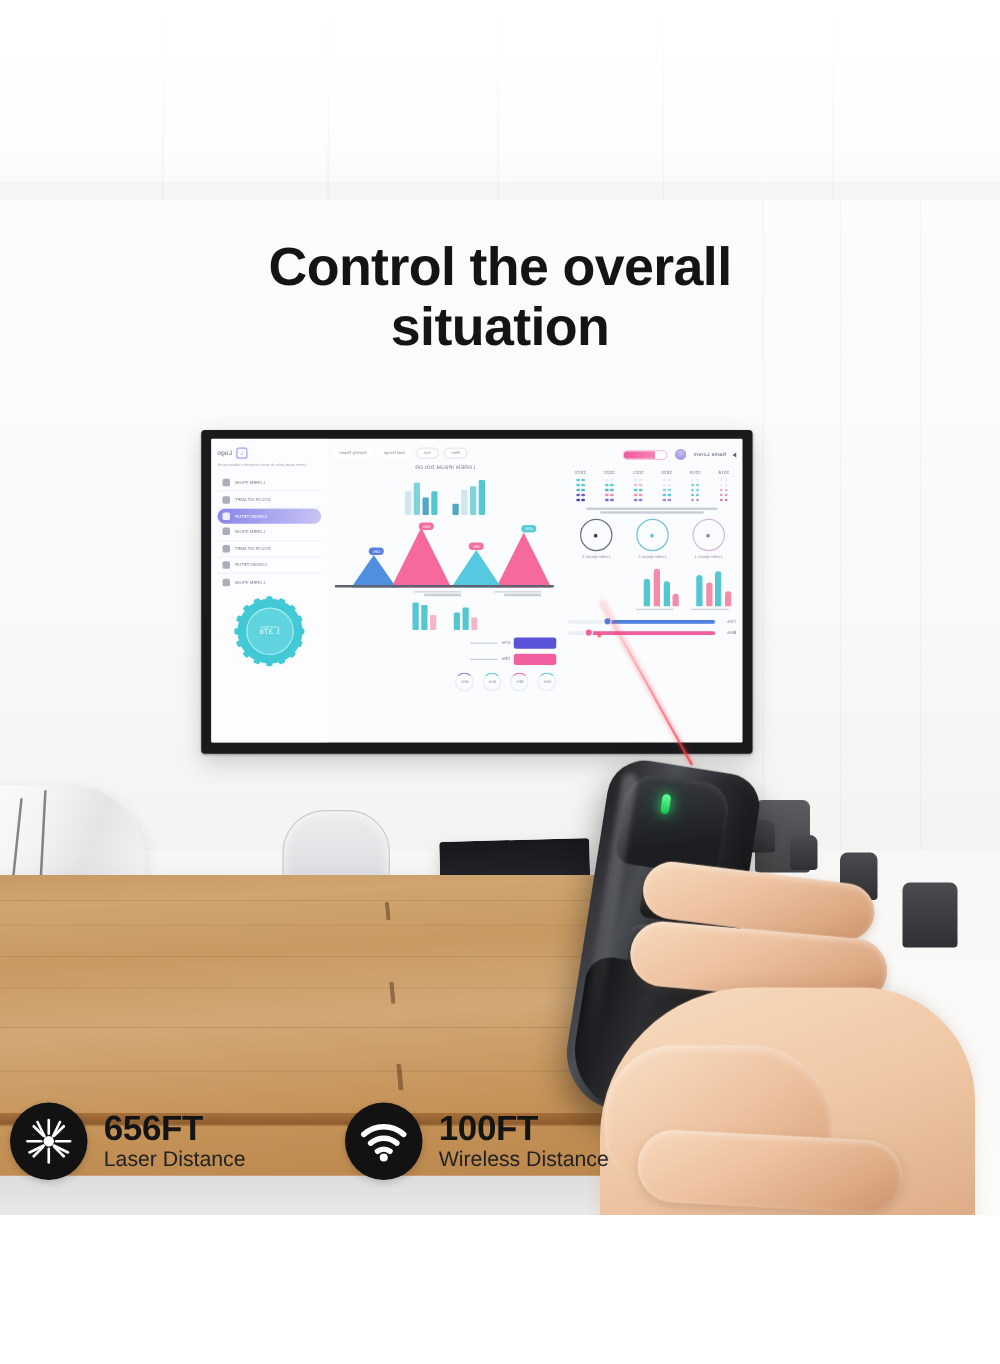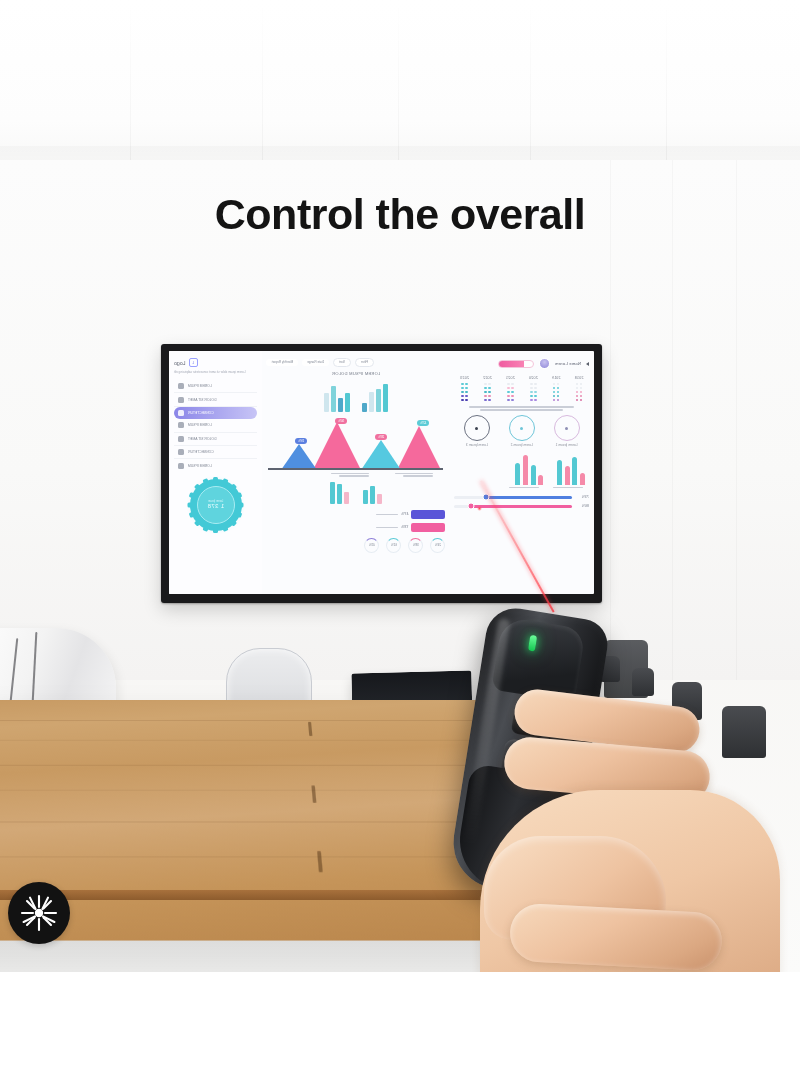--- a/index.html
+++ b/index.html
@@ -723,20 +723,21 @@
       <div class="finger" style="left:34px;top:104px;width:206px;height:52px;transform:rotate(5deg)"></div>
       <div class="palm"></div>
       <div class="thumb"></div>
       <div class="finger" style="left:40px;top:268px;width:212px;height:58px;transform:rotate(3deg)"></div>
     </div>
 
   </div>
 
   <div class="headline">
     <div>Control the overall</div>
+    <div>situation</div>
   </div>
 
   <div class="badges">
     <div class="badge badge-1">
       <div class="badge-circle">
         <svg width="40" height="40" viewBox="0 0 40 40" aria-hidden="true">
           <g stroke="#ffffff" stroke-width="2.1" stroke-linecap="round">
             <line x1="20" y1="3" x2="20" y2="14"></line>
             <line x1="20" y1="26" x2="20" y2="37"></line>
             <line x1="3" y1="20" x2="14" y2="20"></line>
@@ -746,18 +747,38 @@
             <line x1="32" y1="8" x2="24.5" y2="15.5"></line>
             <line x1="15.5" y1="24.5" x2="8" y2="32"></line>
             <line x1="11" y1="4.6" x2="16.6" y2="16"></line>
             <line x1="29" y1="4.6" x2="23.4" y2="16"></line>
             <line x1="4.6" y1="29" x2="16" y2="23.4"></line>
             <line x1="35.4" y1="29" x2="24" y2="23.4"></line>
           </g>
           <circle cx="20" cy="20" r="4.2" fill="#ffffff"></circle>
         </svg>
       </div>
-    </div>
-
+      <div class="badge-txt">
+        <span class="badge-big">656FT</span>
+        <span class="badge-small">Laser Distance</span>
+      </div>
+    </div>
+
+    <div class="badge badge-2">
+      <div class="badge-circle">
+        <svg width="40" height="34" viewBox="0 0 40 34" aria-hidden="true">
+          <g fill="none" stroke="#ffffff" stroke-linecap="round">
+            <path d="M4 11.5 A24 24 0 0 1 36 11.5" stroke-width="4.4"></path>
+            <path d="M9.5 18.5 A16 16 0 0 1 30.5 18.5" stroke-width="4.4"></path>
+            <path d="M15 25 A8.6 8.6 0 0 1 25 25" stroke-width="4.4"></path>
+          </g>
+          <circle cx="20" cy="30" r="3.2" fill="#ffffff"></circle>
+        </svg>
+      </div>
+      <div class="badge-txt">
+        <span class="badge-big">100FT</span>
+        <span class="badge-small">Wireless Distance</span>
+      </div>
+    </div>
   </div>
 
   <div class="white-base"></div>
 </div>
 
 </body></html>

